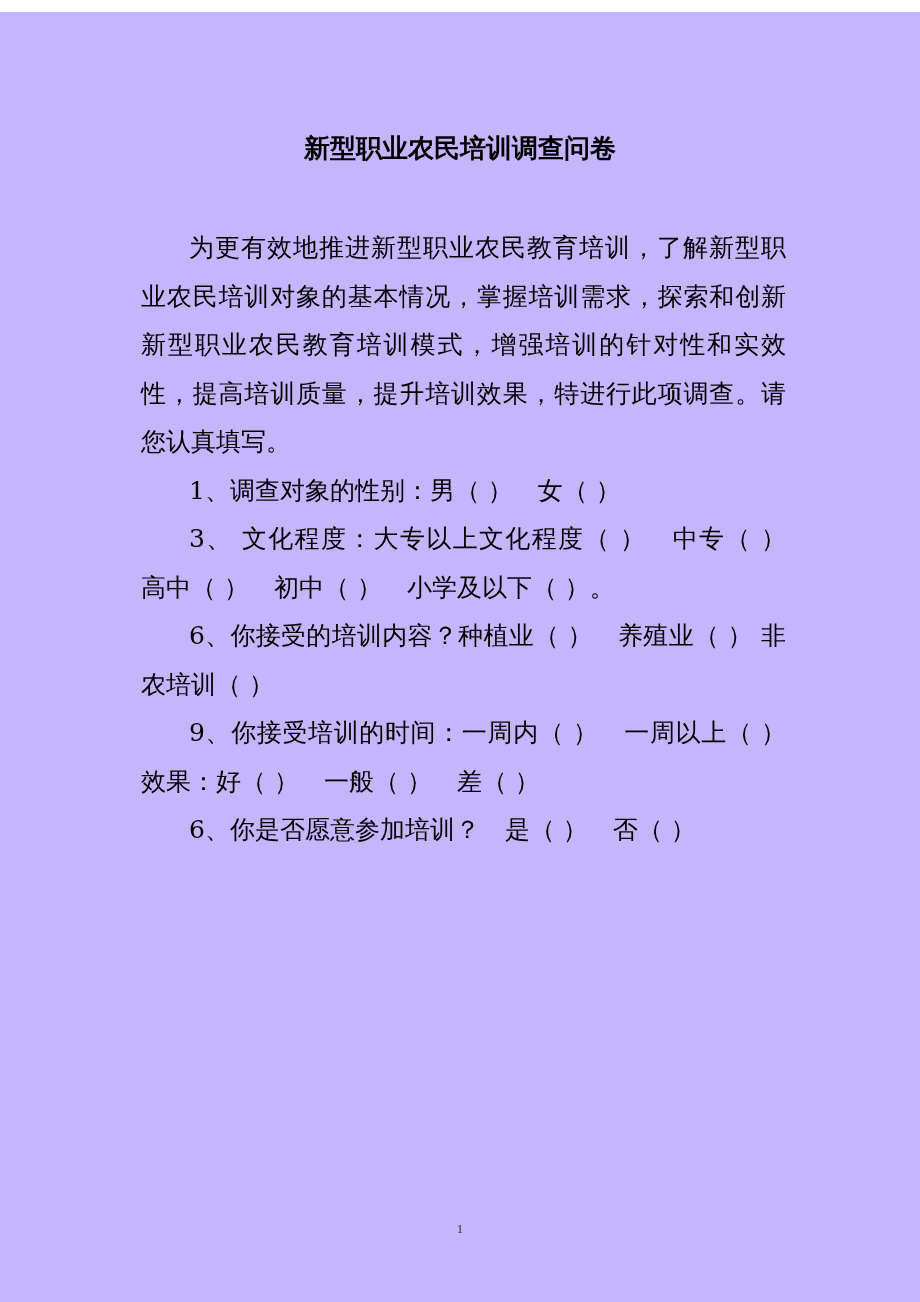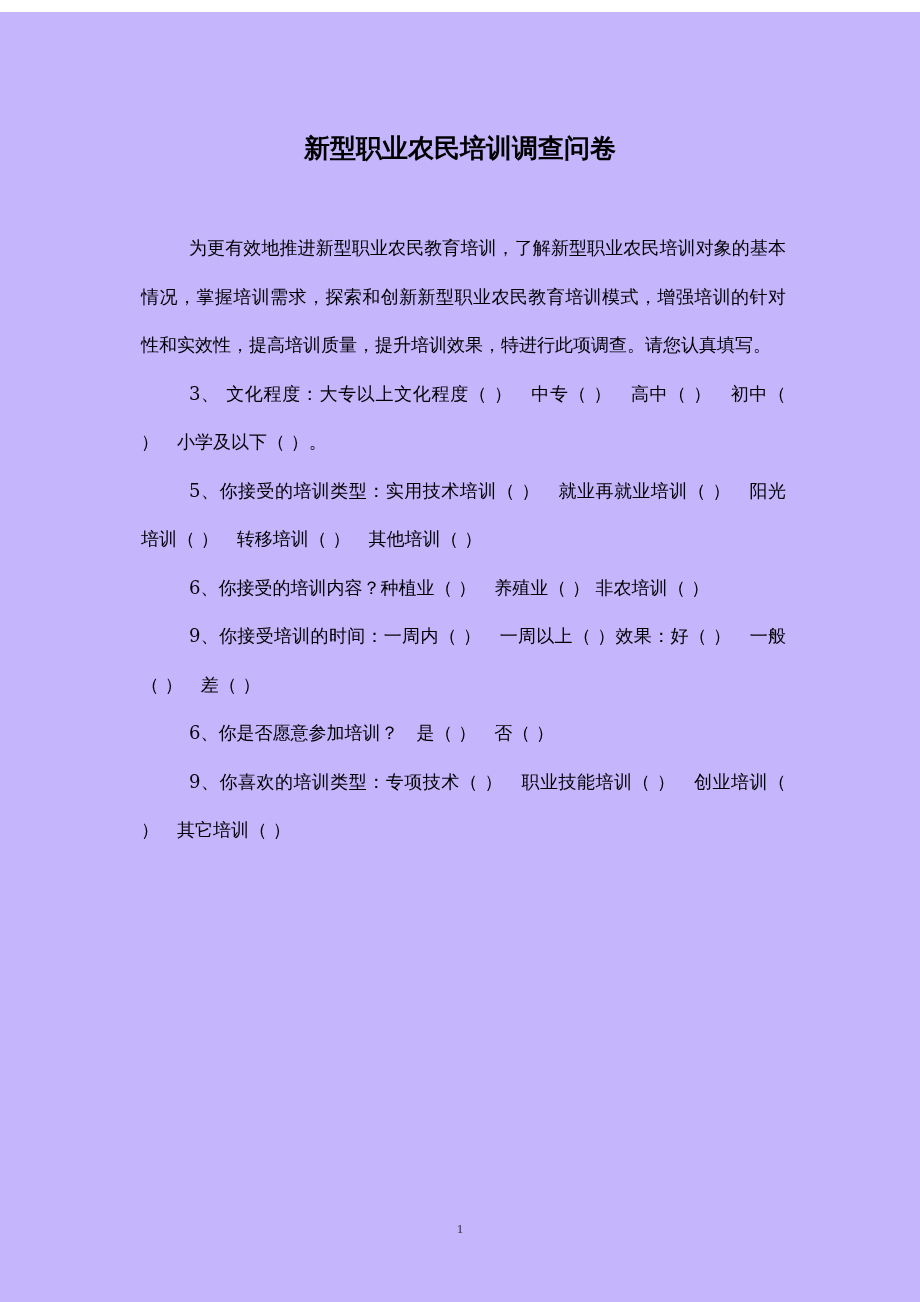--- a/index.html
+++ b/index.html
@@ -33,21 +33,21 @@
       font-weight: bold;
       font-size: 26px;
       line-height: 40px;
       letter-spacing: 0px;
     }
     .body-text {
       position: absolute;
       left: 141px;
       width: 645px;
       top: 212px;
-      font-size: 18px;
+      font-size: 25px;
       line-height: 48.5px;
       text-align: justify;
       text-align-last: left;
     }
     .para {
       margin: 0;
       text-indent: 48px;
     }
     .page-number {
       position: absolute;
@@ -62,23 +62,22 @@
   </style>
 </head>
 <body>
 
 <div class="page">
 
   <div class="title">新型职业农民培训调查问卷</div>
 
   <div class="body-text">
     <p class="para">为更有效地推进新型职业农民教育培训，了解新型职业农民培训对象的基本情况，掌握培训需求，探索和创新新型职业农民教育培训模式，增强培训的针对性和实效性，提高培训质量，提升培训效果，特进行此项调查。请您认真填写。</p>
+    <p class="para">1、调查对象的性别：男（ ）　女（ ）</p>
     <p class="para">3、 文化程度：大专以上文化程度（ ）　中专（ ）　高中（ ）　初中（ ）　小学及以下（ ）。</p>
-    <p class="para">5、你接受的培训类型：实用技术培训（ ）　就业再就业培训（ ）　阳光培训（ ）　转移培训（ ）　其他培训（ ）</p>
     <p class="para">6、你接受的培训内容？种植业（ ）　养殖业（ ） 非农培训（ ）</p>
     <p class="para">9、你接受培训的时间：一周内（ ）　一周以上（ ）效果：好（ ）　一般（ ）　差（ ）</p>
     <p class="para">6、你是否愿意参加培训？　是（ ）　否（ ）</p>
-    <p class="para">9、你喜欢的培训类型：专项技术（ ）　职业技能培训（ ）　创业培训（ ）　其它培训（ ）</p>
   </div>
 
   <div class="page-number">1</div>
 
 </div>
 
 </body></html>

